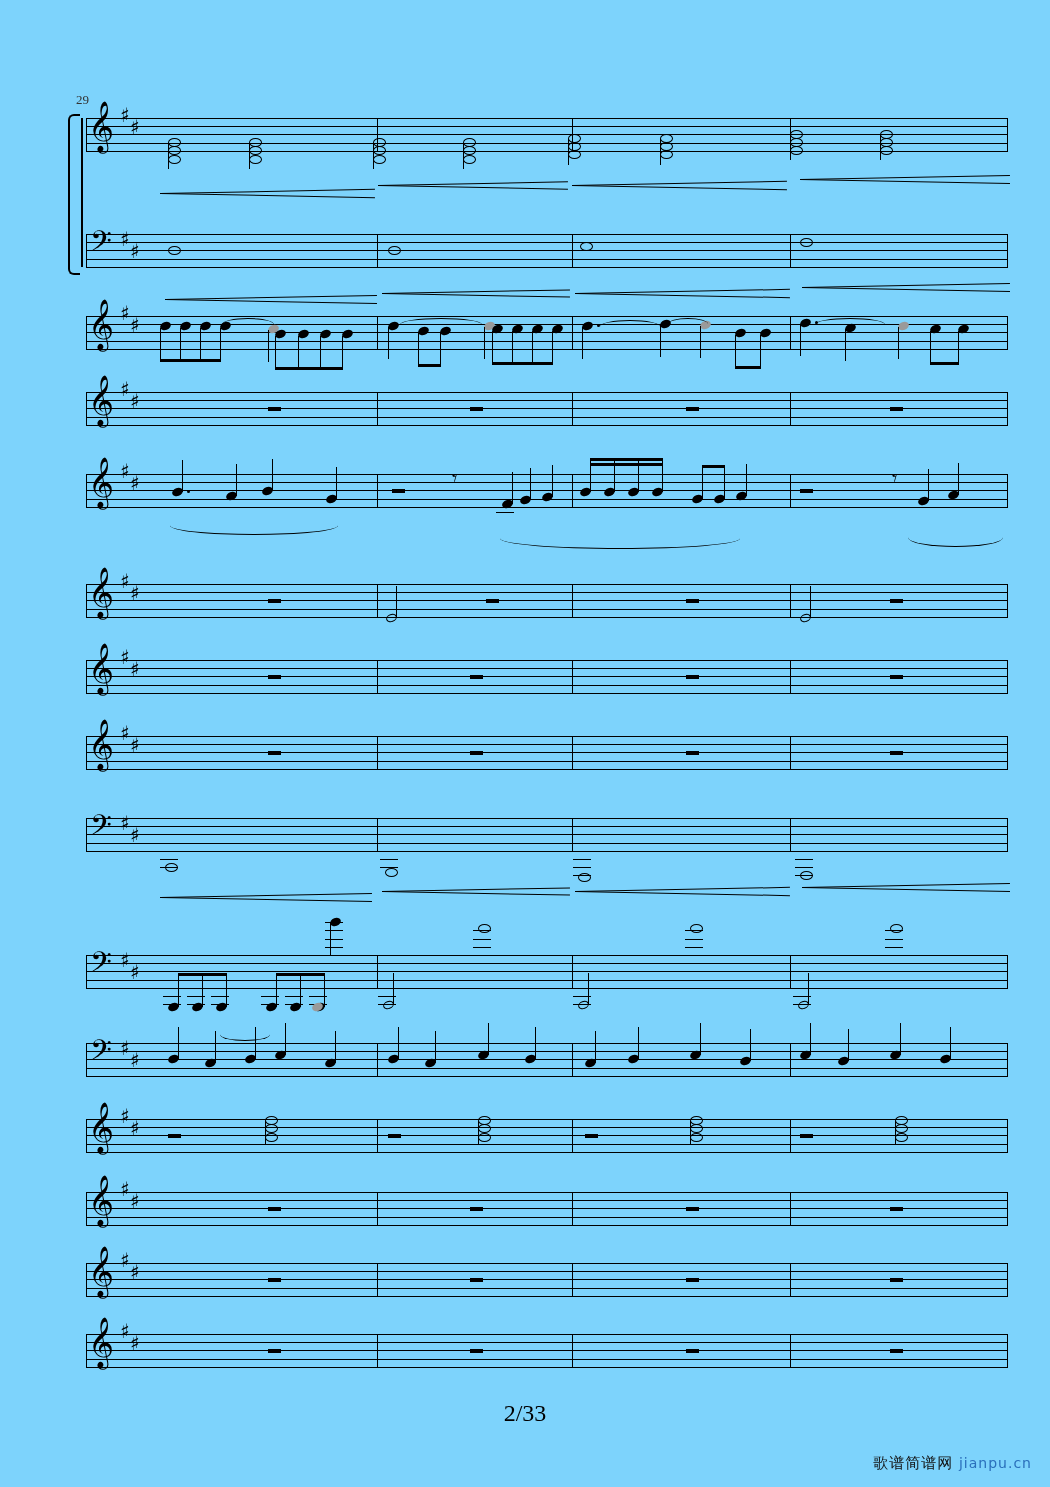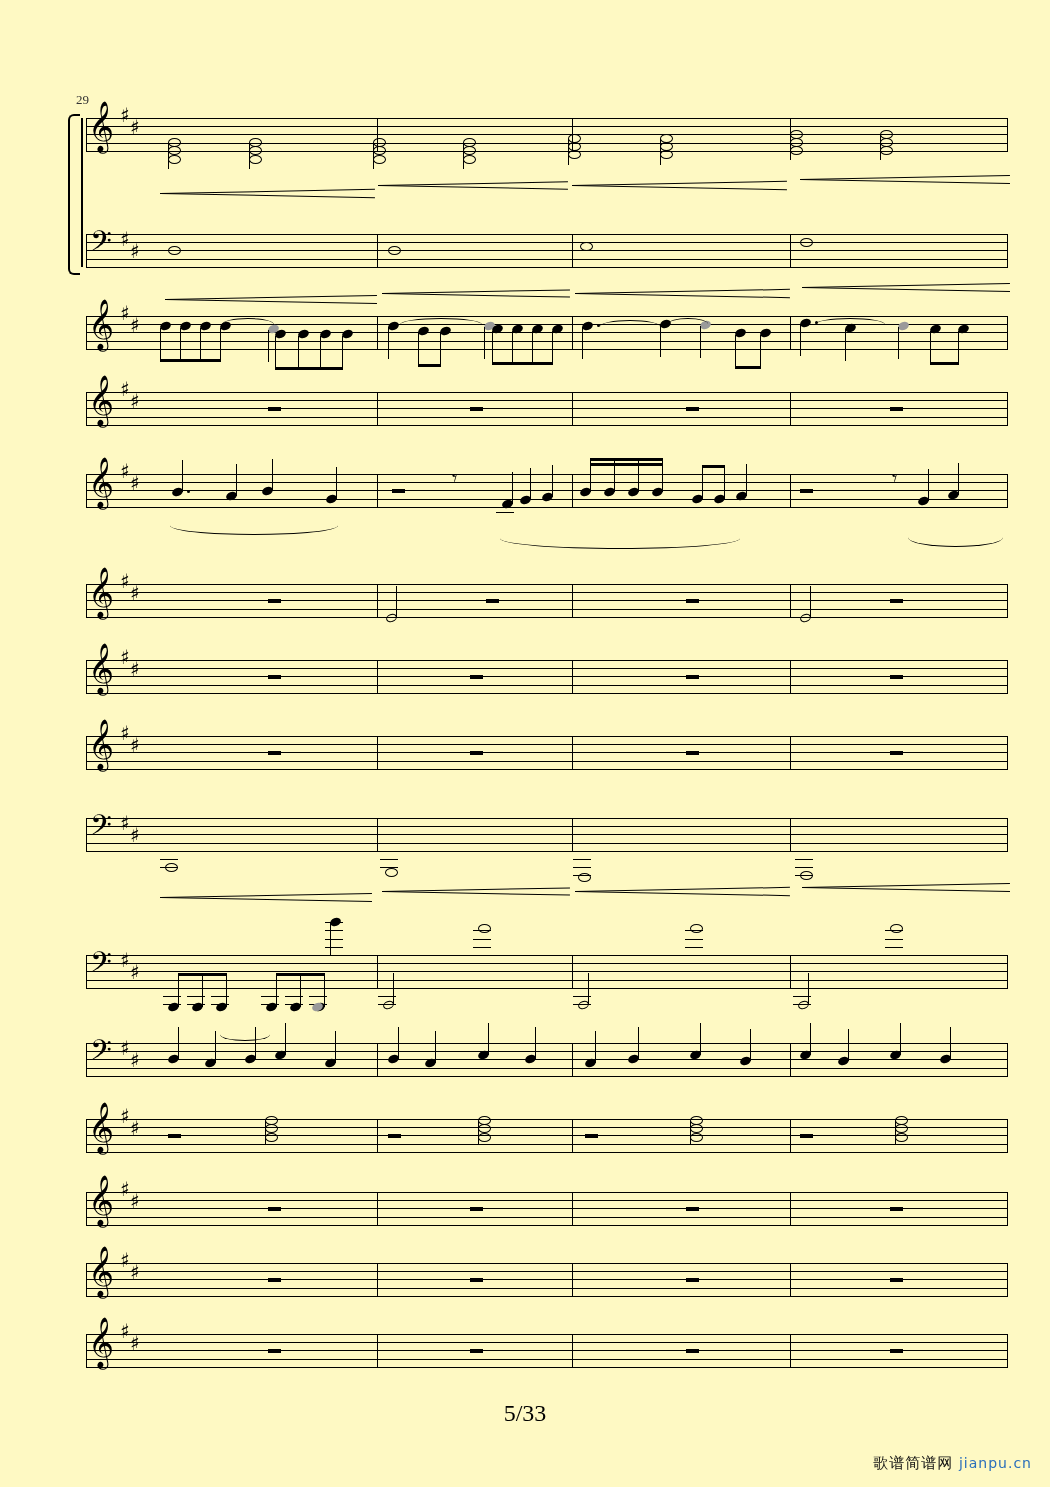--- a/index.html
+++ b/index.html
@@ -12,21 +12,21 @@
     height: 1487px;
     position: relative;
     font-family: "Liberation Serif", serif;
     overflow: hidden;
   }
   .page {
     position: absolute;
     left: 0; top: 0;
     width: 1050px;
     height: 1487px;
-    background: #fef9c3;
+    background: #7dd3fc;
   }
   .sysbrace {
     position: absolute;
     width: 10px;
     border-left: 2px solid #000;
     border-top: 2px solid #000;
     border-bottom: 2px solid #000;
     border-radius: 6px 0 0 6px;
   }
   .clef {
@@ -699,19 +699,19 @@
       <div class="rest-half" style="left:268px;top:1278.4px;"></div>
       <div class="rest-half" style="left:470px;top:1278.4px;"></div>
       <div class="rest-half" style="left:686px;top:1278.4px;"></div>
       <div class="rest-half" style="left:890px;top:1278.4px;"></div>
       <div class="rest-half" style="left:268px;top:1349.4px;"></div>
       <div class="rest-half" style="left:470px;top:1349.4px;"></div>
       <div class="rest-half" style="left:686px;top:1349.4px;"></div>
       <div class="rest-half" style="left:890px;top:1349.4px;"></div>
     </div>
 
-  <div class="page-num" style="top:1400px;">5/33</div>
+  <div class="page-num" style="top:1400px;">2/33</div>
 
   <div class="watermark">
     <span>歌谱简谱网</span>
     <span class="url">jianpu.cn</span>
   </div>
 </div>
 
 </body></html>

